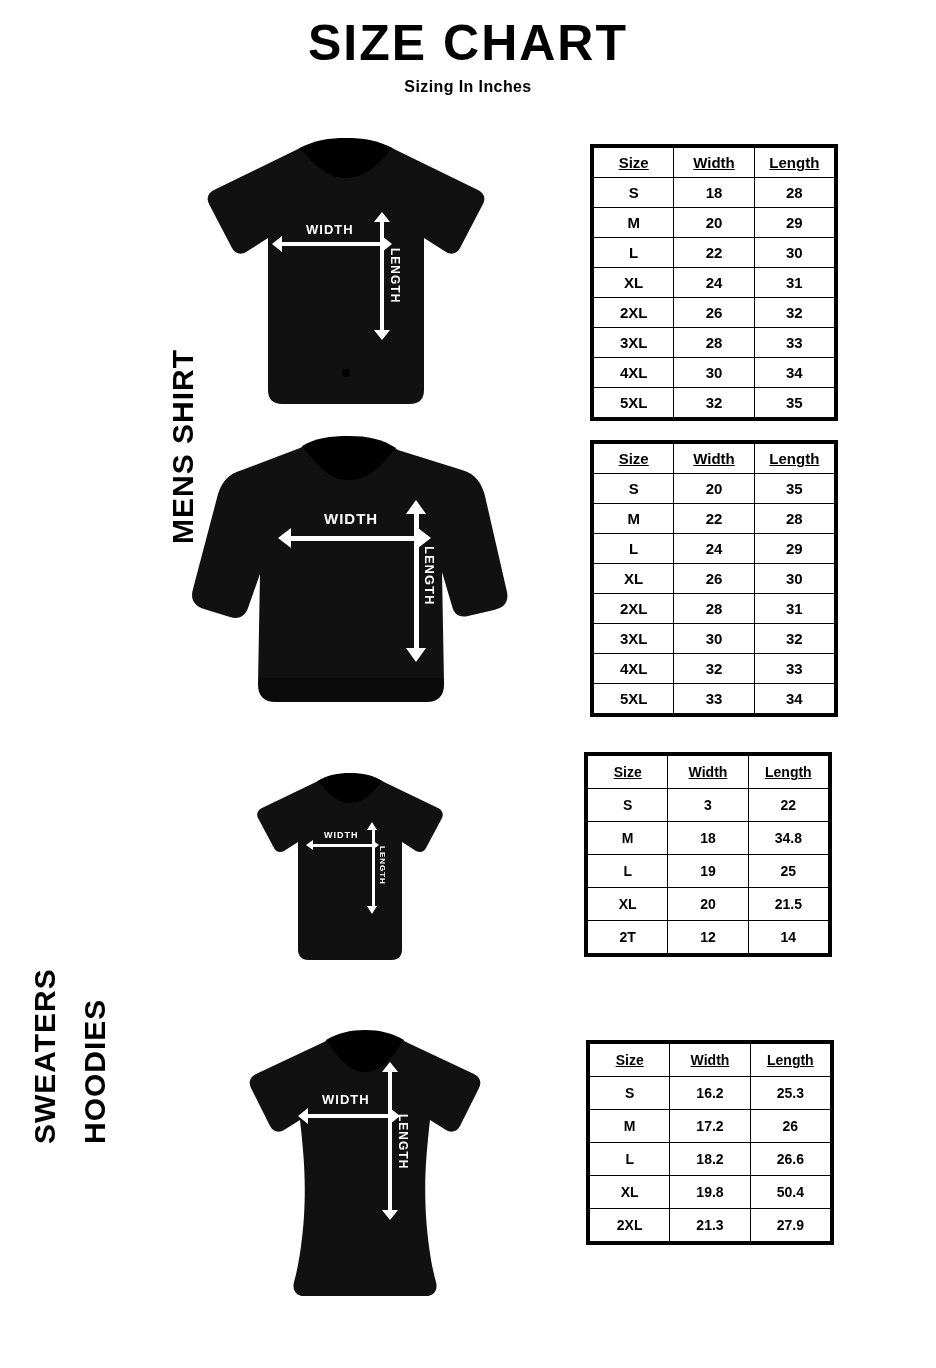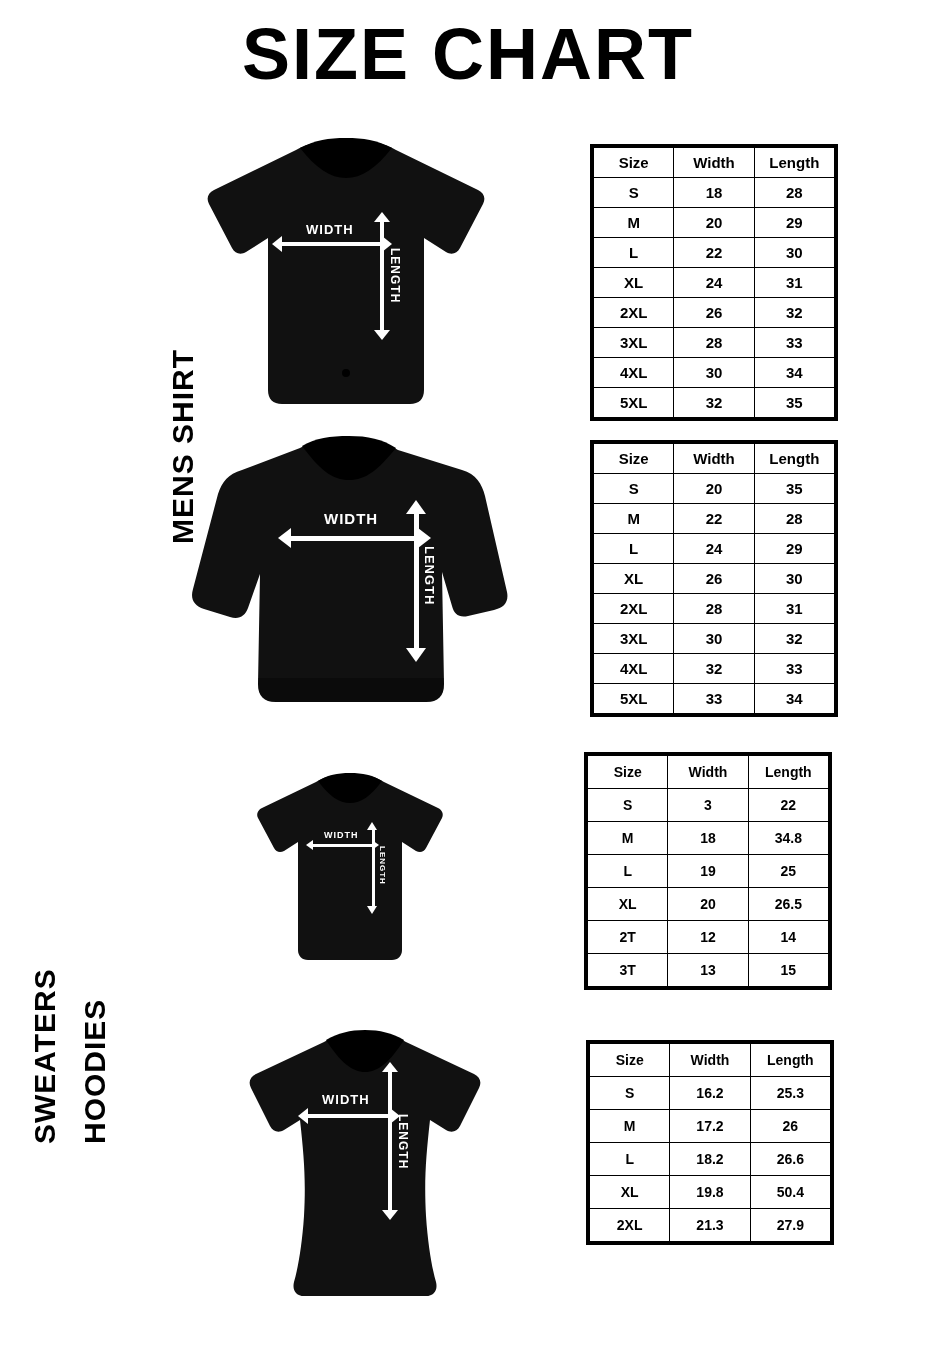--- a/index.html
+++ b/index.html
@@ -15,21 +15,21 @@
     color: #000;
     overflow: hidden;
   }
 
   
   .header {
     text-align: center;
     padding-top: 18px;
   }
   .title {
-    font-size: 72px;
+    font-size: 50px;
     font-weight: bold;
     letter-spacing: 2px;
     line-height: 1;
     margin: 0;
   }
   .subtitle {
     font-size: 16px;
     font-weight: bold;
     margin-top: 10px;
     letter-spacing: 0.4px;
@@ -90,31 +90,33 @@
     border: 1px solid #000;
     text-align: center;
     font-weight: bold;
     font-size: 15px;
     padding: 0;
     height: 30px;
     width: 33.33%;
   }
   table.size th {
     font-size: 15px;
+    text-decoration: underline;
   }
   table.size.small th, table.size.small td {
     font-size: 14px;
     height: 33px;
   }
 </style>
 </head>
 <body>
 
 <div class="header">
   <h1 class="title">SIZE CHART</h1>
+  <div class="subtitle">Sizing In Inches</div>
 </div>
 
 <div class="section" style="top:138px; height:278px;">
   <div class="side-label" style="left:168px; top:406px; font-size:30px;">MENS SHIRT</div>
 
   <div class="art" style="left:196px; top:0px; width:300px; height:270px;">
     <svg viewBox="0 0 300 270" width="300" height="270">
       <path fill="#111111" d="M100,12 C112,5 126,2 150,2 C174,2 188,5 200,12
         L282,52 C288,55 290,60 287,66 L264,110 C261,116 255,117 250,114 L228,100
         L228,252 C228,261 223,266 214,266 L86,266 C77,266 72,261 72,252 L72,100
@@ -323,31 +325,26 @@
           <td>34.8</td>
         </tr>
         <tr>
           <td>L</td>
           <td>19</td>
           <td>25</td>
         </tr>
         <tr>
           <td>XL</td>
           <td>20</td>
-          <td>26.5</td>
+          <td>21.5</td>
         </tr>
         <tr>
           <td>2T</td>
           <td>12</td>
           <td>14</td>
-        </tr>
-        <tr>
-          <td>3T</td>
-          <td>13</td>
-          <td>15</td>
         </tr>
       </tbody>
     </table>
   </div>
 </div>
 
 <div class="section" style="top:1014px; height:290px;">
 
   <div class="art" style="left:240px; top:16px; width:250px; height:270px;">
     <svg viewBox="0 0 250 270" width="250" height="270">

